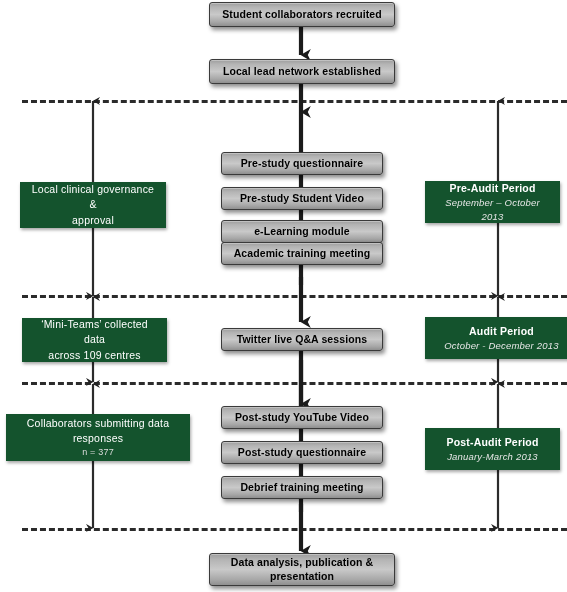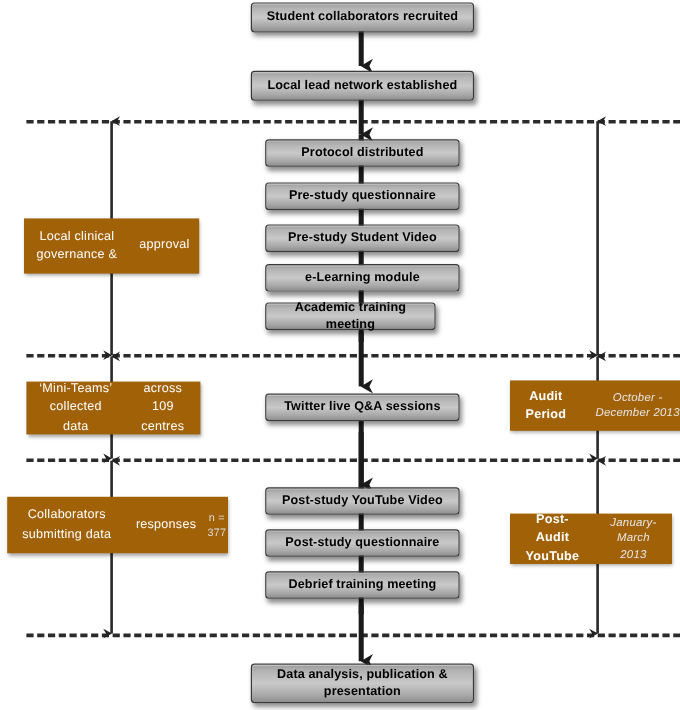--- a/index.html
+++ b/index.html
@@ -35,25 +35,25 @@
     box-shadow: 2px 3px 4px rgba(0,0,0,0.45), inset 0 1px 0 rgba(255,255,255,0.35);
     z-index: 6;
   }
   .proc span { display: block; padding: 0 6px; }
 
   
   .blk {
     position: absolute;
     box-sizing: border-box;
     display: flex;
-    flex-direction: row;
+    flex-direction: column;
     align-items: center;
     justify-content: center;
     text-align: center;
-    background: #a16207;
+    background: #14532d;
     color: #ffffff;
     z-index: 6;
     box-shadow: 1px 2px 3px rgba(0,0,0,0.35);
   }
   .blk .t1 {
     font-size: 10.5px;
     line-height: 1.45;
     letter-spacing: 0.2px;
     padding: 0 8px;
   }
@@ -146,37 +146,34 @@
   <div class="dash" style="top:528px;"></div>
 
   <div class="proc" style="left:209px; top:2px; width:186px; height:25px;">
     <span>Student collaborators recruited</span>
   </div>
 
   <div class="proc" style="left:209px; top:59px; width:186px; height:25px;">
     <span>Local lead network established</span>
   </div>
 
-  <div class="proc" style="left:221px; top:116px; width:162px; height:23px;">
-    <span>Protocol distributed</span>
-  </div>
 
   <div class="proc" style="left:221px; top:152px; width:162px; height:23px;">
     <span>Pre-study questionnaire</span>
   </div>
 
   <div class="proc" style="left:221px; top:187px; width:162px; height:23px;">
     <span>Pre-study Student Video</span>
   </div>
 
   <div class="proc" style="left:221px; top:220px; width:162px; height:23px;">
     <span>e-Learning module</span>
   </div>
 
-  <div class="proc" style="left:221px; top:252px; width:142px; height:23px;">
+  <div class="proc" style="left:221px; top:242px; width:162px; height:23px;">
     <span>Academic training meeting</span>
   </div>
 
   <div class="proc" style="left:221px; top:328px; width:162px; height:23px;">
     <span>Twitter live Q&amp;A sessions</span>
   </div>
 
   <div class="proc" style="left:221px; top:406px; width:162px; height:23px;text-align:center;">
     <span>Post-study YouTube Video</span>
   </div>
@@ -202,24 +199,28 @@
     <div class="t1">‘Mini-Teams’ collected data</div>
     <div class="t1">across 109 centres</div>
   </div>
 
   <div class="blk" style="left:6px; top:414px; width:184px; height:47px;">
     <div class="t1">Collaborators submitting data</div>
     <div class="t1">responses</div>
     <div class="t3">n = 377</div>
   </div>
 
+  <div class="blk" style="left:425px; top:181px; width:135px; height:42px;">
+    <div class="t1 bold">Pre-Audit Period</div>
+    <div class="t2">September – October 2013</div>
+  </div>
 
   <div class="blk" style="left:425px; top:317px; width:153px; height:42px;">
     <div class="t1 bold">Audit Period</div>
     <div class="t2">October - December 2013</div>
   </div>
 
   <div class="blk" style="left:425px; top:428px; width:135px; height:42px;">
-    <div class="t1 bold">Post-Audit YouTube</div>
+    <div class="t1 bold">Post-Audit Period</div>
     <div class="t2">January-March 2013</div>
   </div>
 
 </div>
 
 </body></html>

